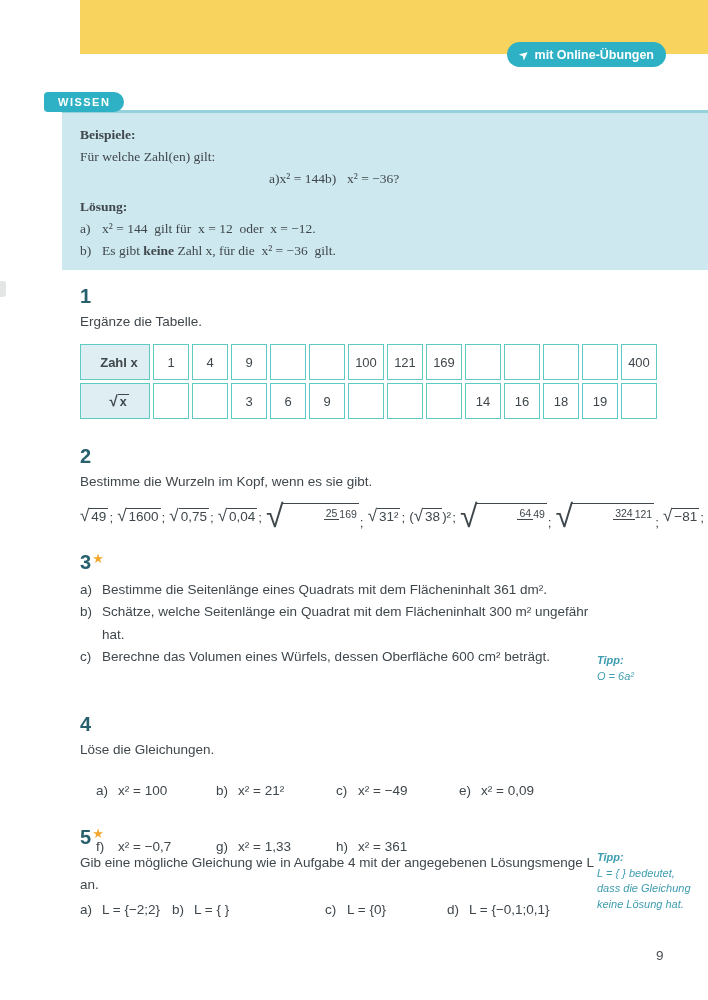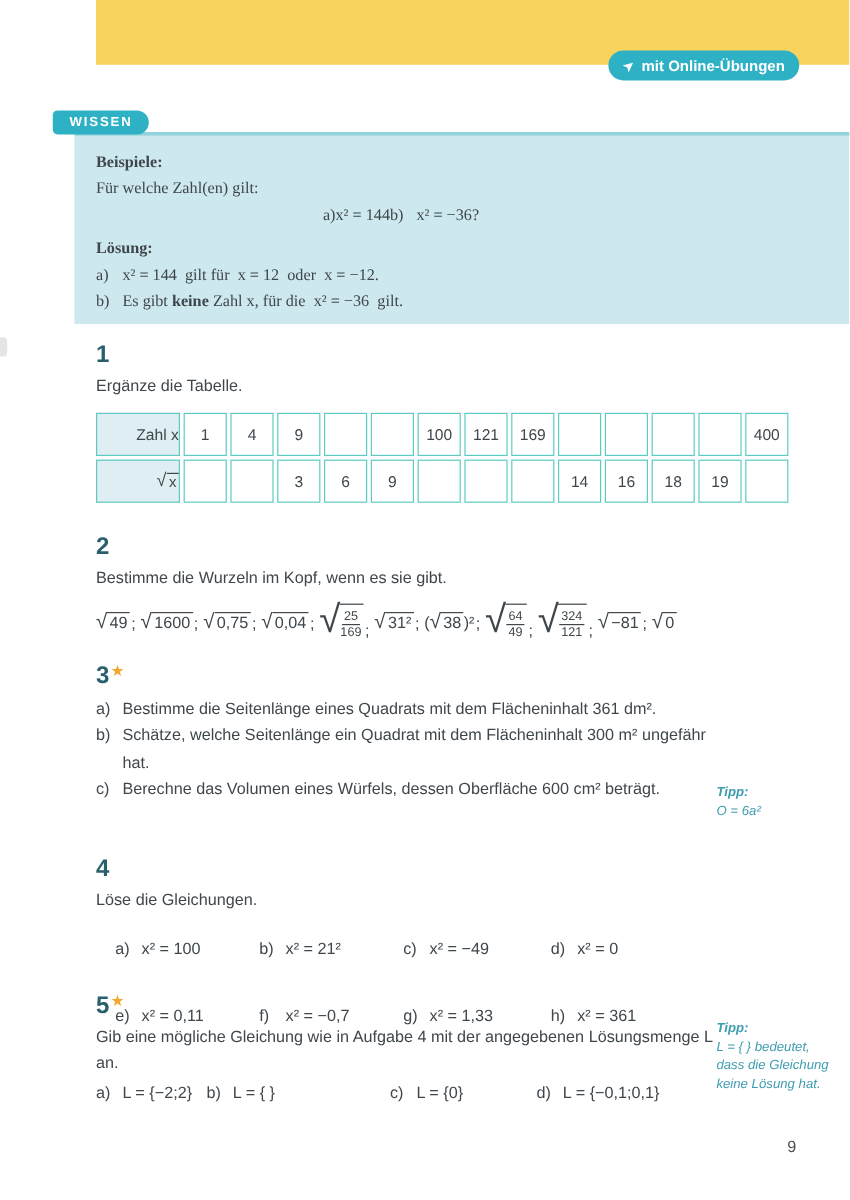--- a/index.html
+++ b/index.html
@@ -29,31 +29,31 @@
   
   .ex{position:absolute;left:80px;width:600px;}
   .ex-num{margin:0;font-size:20px;line-height:24px;font-weight:bold;color:#275f6d;}
   .ex-num .star{color:#f1a82d;font-size:13px;vertical-align:6px;margin-left:1px;}
   .task{margin:3px 0 0 0;line-height:22px;}
 
   
   table.root-table{border-collapse:separate;border-spacing:3px;margin:8px 0 0 -3px;}
   table.root-table td{border:1.5px solid #5ecbc2;background:#ffffff;width:34px;height:34px;
       text-align:center;font-size:13px;color:#3f474c;padding:0;}
-  table.root-table td.head{width:60px;background:#dfeef2;text-align:right;padding-left:8px;}
+  table.root-table td.head{width:60px;background:#dfeef2;text-align:center;padding-left:8px;font-weight:bold;}
 
   
   .mrow{display:flex;align-items:center;margin-top:10px;}
   .mexpr{display:inline-flex;align-items:center;}
   .sqrt{display:inline-flex;align-items:flex-start;}
   .sqrt .sign{font-size:17px;line-height:15px;}
   .sqrt .rad{border-top:1.5px solid #3f474c;padding:0 2px;font-size:13.5px;line-height:16px;}
   .sqrt.tall .sign{font-size:32px;line-height:27px;font-weight:300;margin-right:-1px;}
   .sqrt.tall .rad{padding:1px 2px 0 1px;}
-  .frac{display:inline-flex;flex-direction:column;align-items:center;font-size:10.5px;line-height:12px;}
+  .frac{display:inline-flex;align-items:center;font-size:10.5px;line-height:12px;margin-left:40px;}
   .frac .num{border-bottom:1.1px solid #3f474c;padding:0 2px;}
   .sep{margin:0 4px 0 1px;align-self:flex-end;}
   .hdr-sqrt .sign{font-size:15px;line-height:13px;}
   .hdr-sqrt .rad{font-size:12.5px;line-height:14px;border-top-width:1.2px;}
 
   
   .items{margin-top:5px;width:515px;}
   .item{display:flex;line-height:22.4px;}
   .item .txt{flex:1;white-space:normal;}
 
@@ -264,22 +264,21 @@
     </div>
   </div>
 
   <div class="ex" style="top:712px;">
     <h2 class="ex-num">4</h2>
     <p class="task">Löse die Gleichungen.</p>
     <div class="eq-grid">
       <p class="line"><span class="lbl">a)</span><span>x² = 100</span></p>
       <p class="line"><span class="lbl">b)</span><span>x² = 21²</span></p>
       <p class="line"><span class="lbl">c)</span><span>x² = −49</span></p>
-      <p class="line"><span class="lbl">d)</span><span>x² = 0</span></p>
-      <p class="line"><span class="lbl">e)</span><span>x² = 0,11</span></p>
+      <p class="line"><span class="lbl">e)</span><span>x² = 0,09</span></p>
       <p class="line"><span class="lbl">f)</span><span>x² = −0,7</span></p>
       <p class="line"><span class="lbl">g)</span><span>x² = 1,33</span></p>
       <p class="line"><span class="lbl">h)</span><span>x² = 361</span></p>
     </div>
   </div>
 
   <div class="ex" style="top:822px;">
     <h2 class="ex-num"><span>5</span><span class="star">★</span></h2>
     <p class="task" style="width:515px;">Gib eine mögliche Gleichung wie in Aufgabe 4 mit der angegebenen Lösungsmenge L an.</p>
     <div class="sol-grid">

